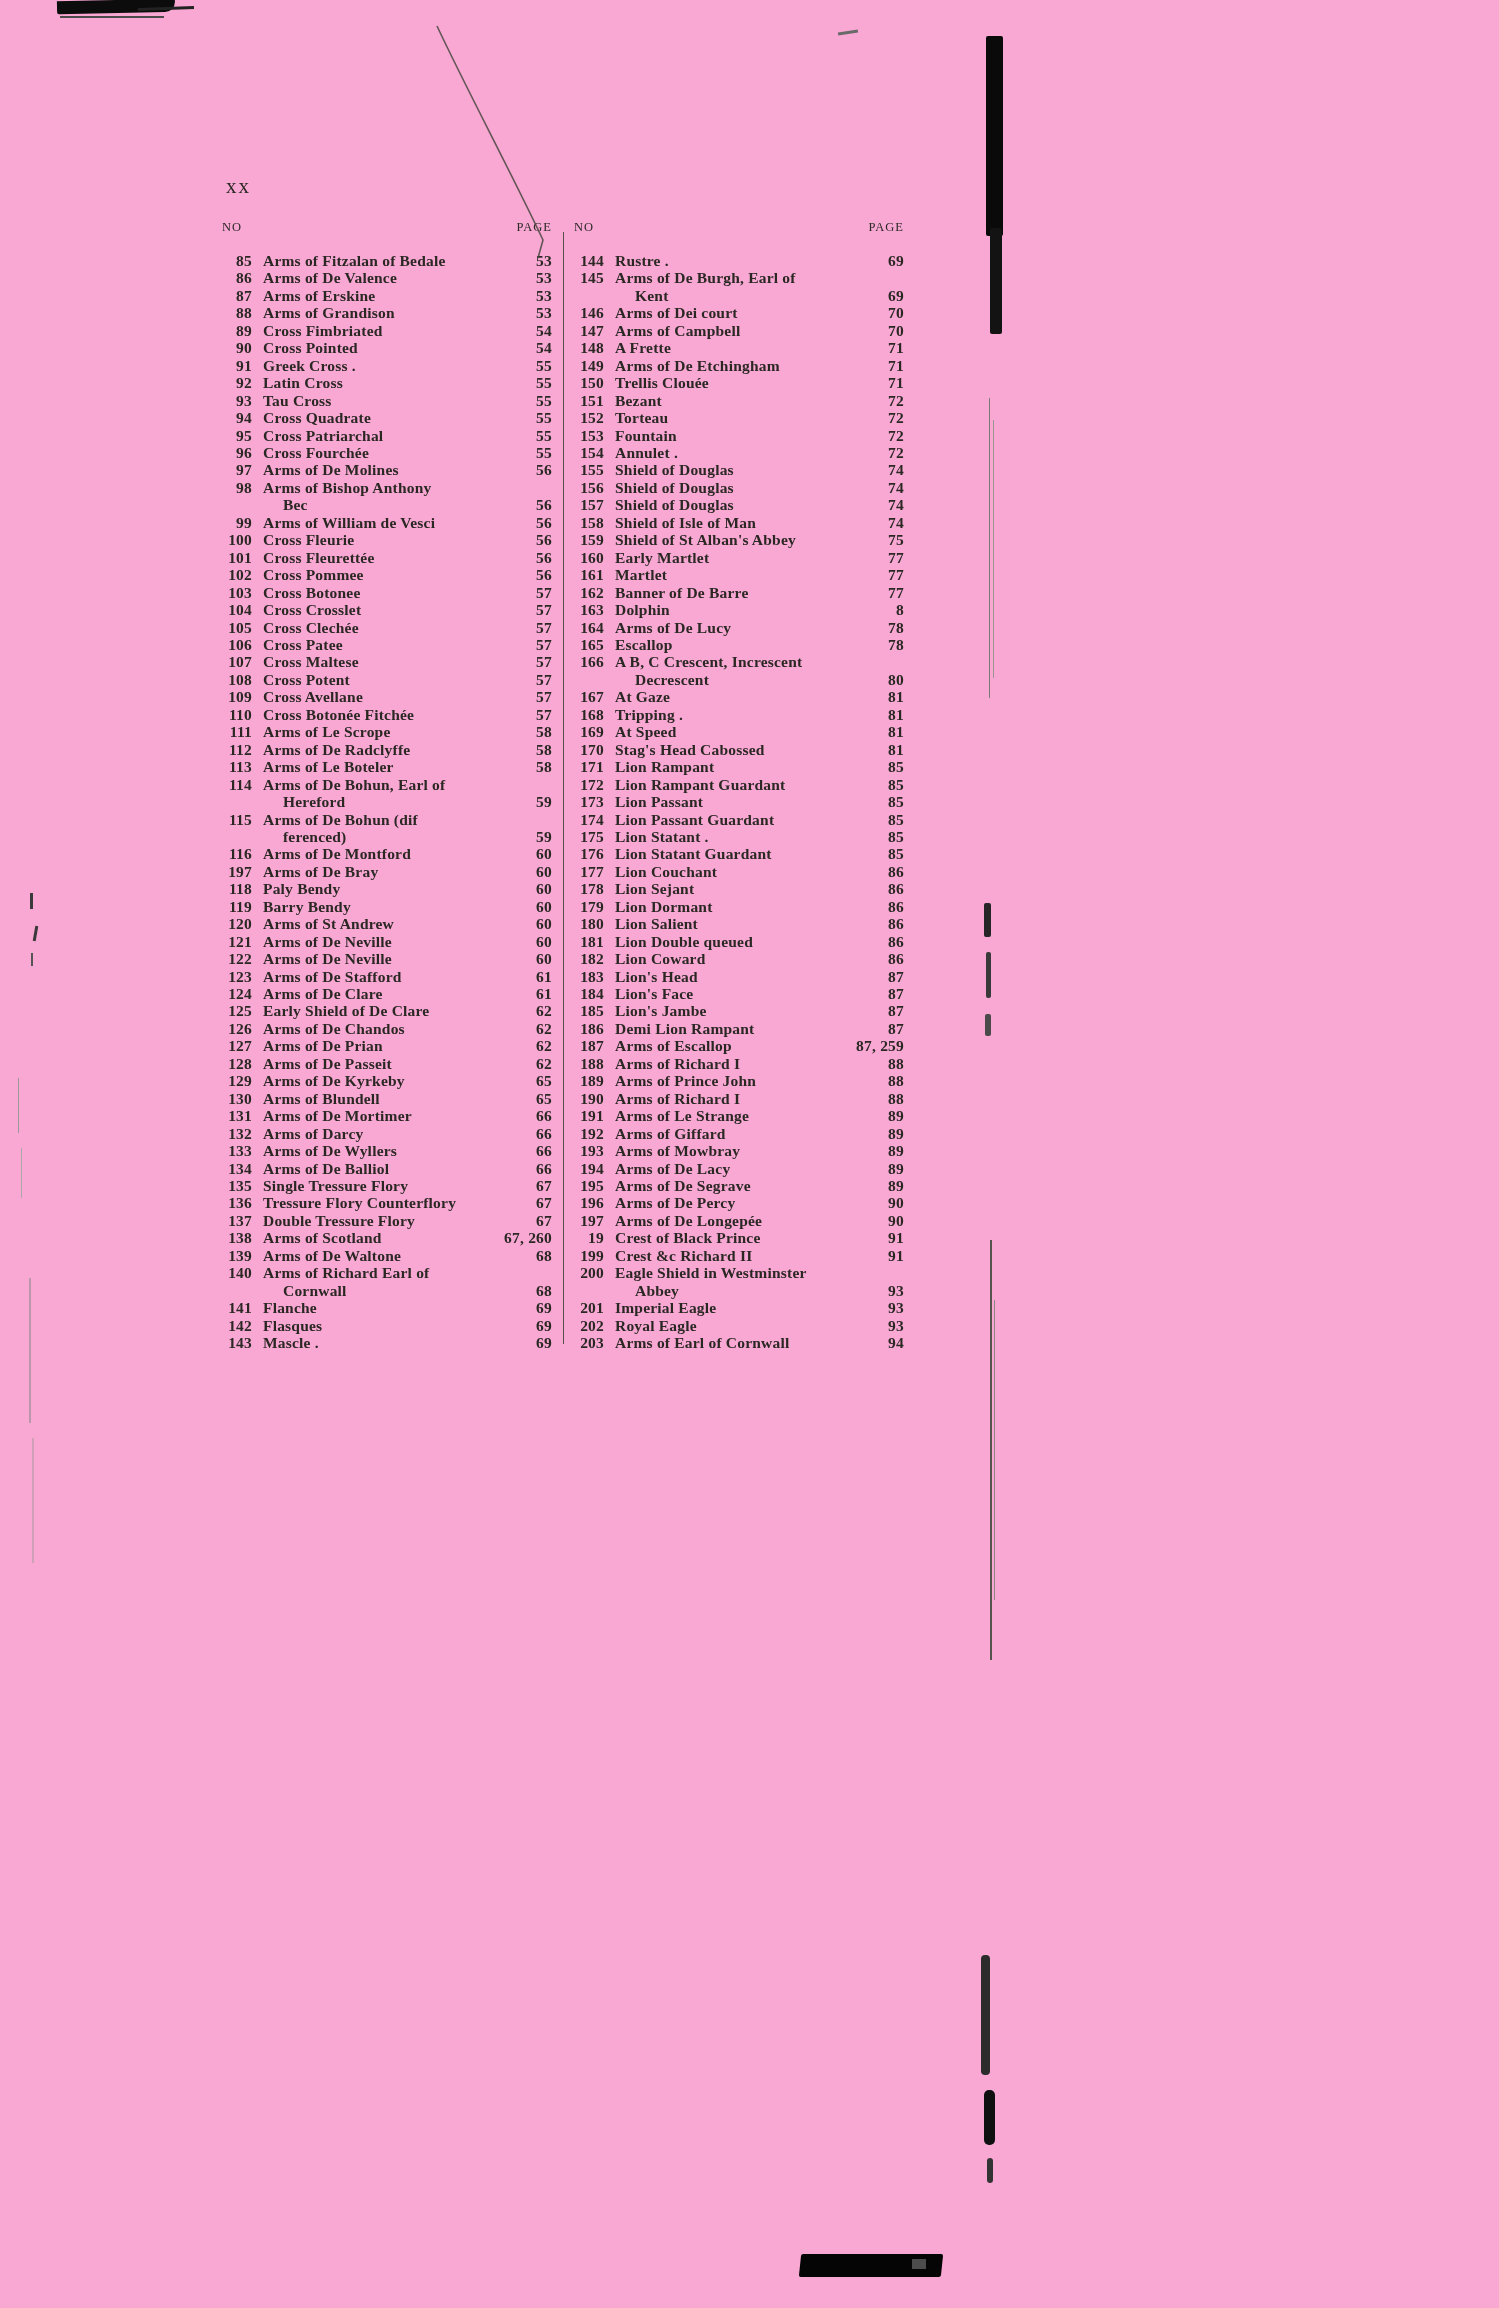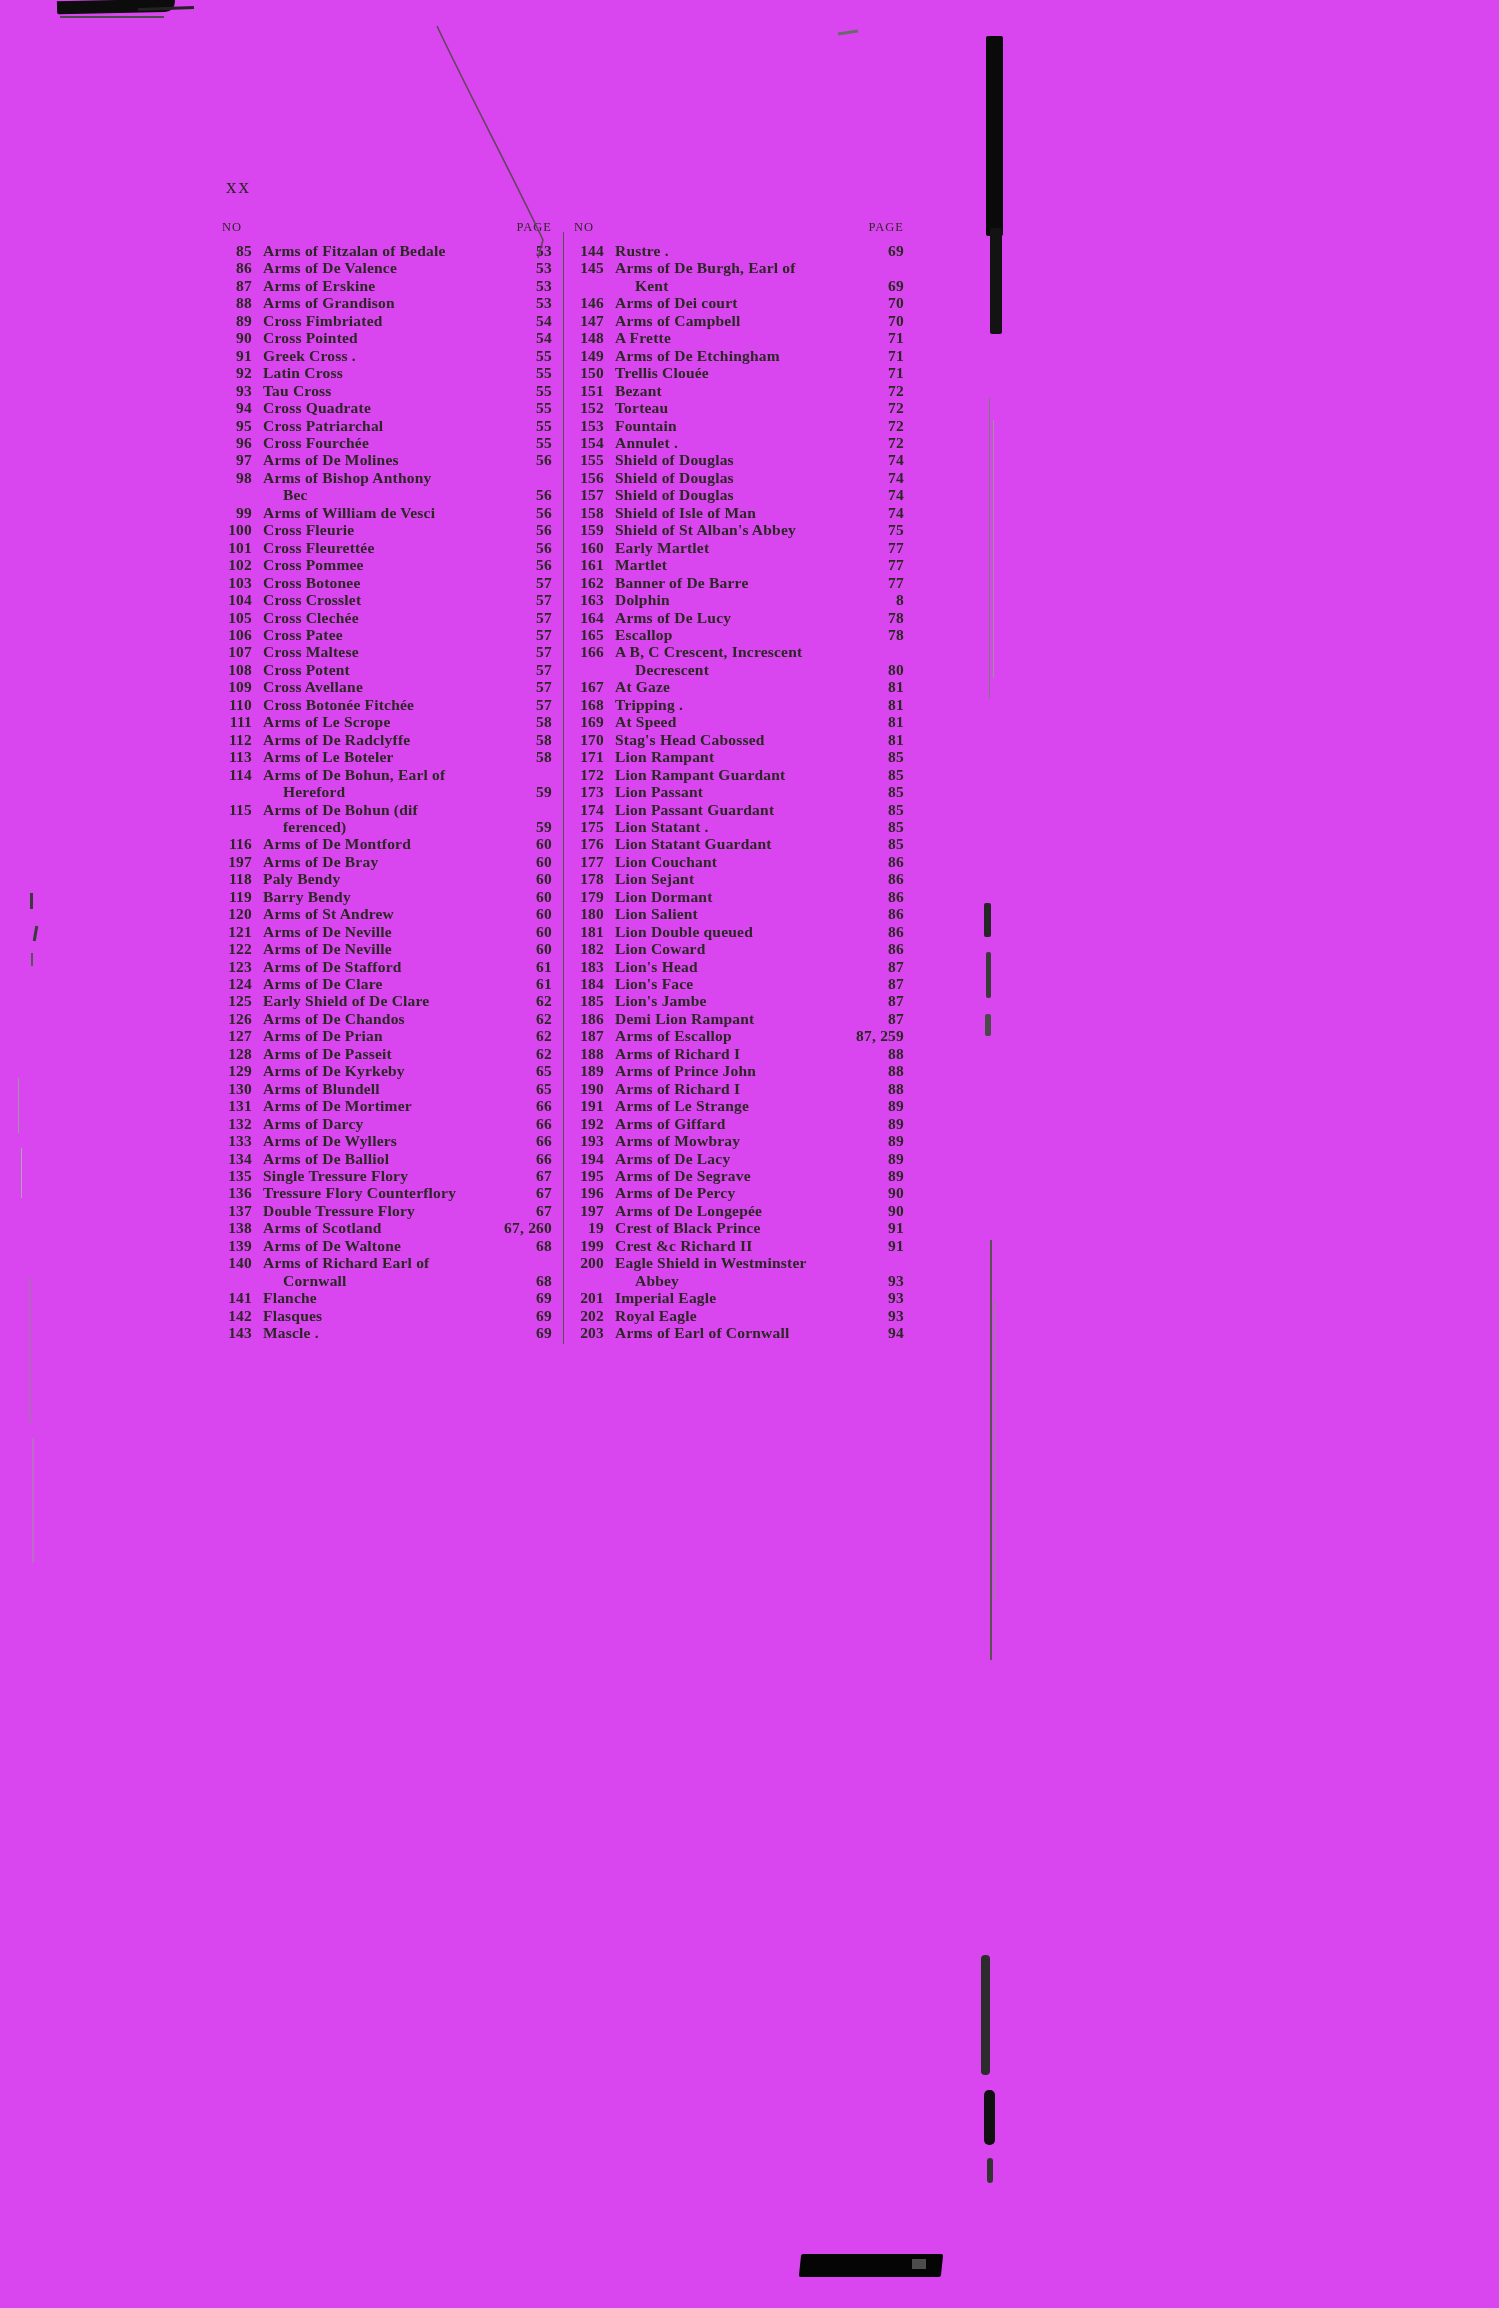--- a/index.html
+++ b/index.html
@@ -1,20 +1,20 @@
 <!DOCTYPE html>
 <html><head>
 <meta charset="utf-8">
 <style>
   html, body { margin: 0; padding: 0; background: #ffffff; }
   .sheet {
     position: relative;
     width: 1499px;
     height: 2308px;
-    background: #d946ef;
+    background: #f9a8d4;
     font-family: "Liberation Serif", "DejaVu Serif", serif;
     color: #2b2824;
     overflow: hidden;
   }
 
   
   .header {
     position: absolute;
     left: 222px; top: 168px;
     width: 682px; height: 34px;
@@ -36,21 +36,21 @@
     left: 222px; top: 220px;
     width: 682px; height: 1140px;
     display: flex;
   }
   .col { flex: 0 0 auto; }
   .col.left  { width: 330px; }
   .col.right { width: 330px; margin-left: 22px; }
   .col-head {
     display: flex; justify-content: space-between;
     font-size: 12.5px; letter-spacing: 1px;
-    margin-bottom: 7px;
+    margin-bottom: 17px;
   }
   .entries { list-style: none; margin: 0; padding: 0; font-weight: bold; }
   .entry { display: flex; line-height: 17.45px; font-size: 15.5px; letter-spacing: 0.2px; }
   .entry .no {
     flex: 0 0 30px; text-align: right; padding-right: 11px;
   }
   .entry .t {
     flex: 1 1 auto;
     white-space: pre-line;
     padding-left: 20px; text-indent: -20px;

